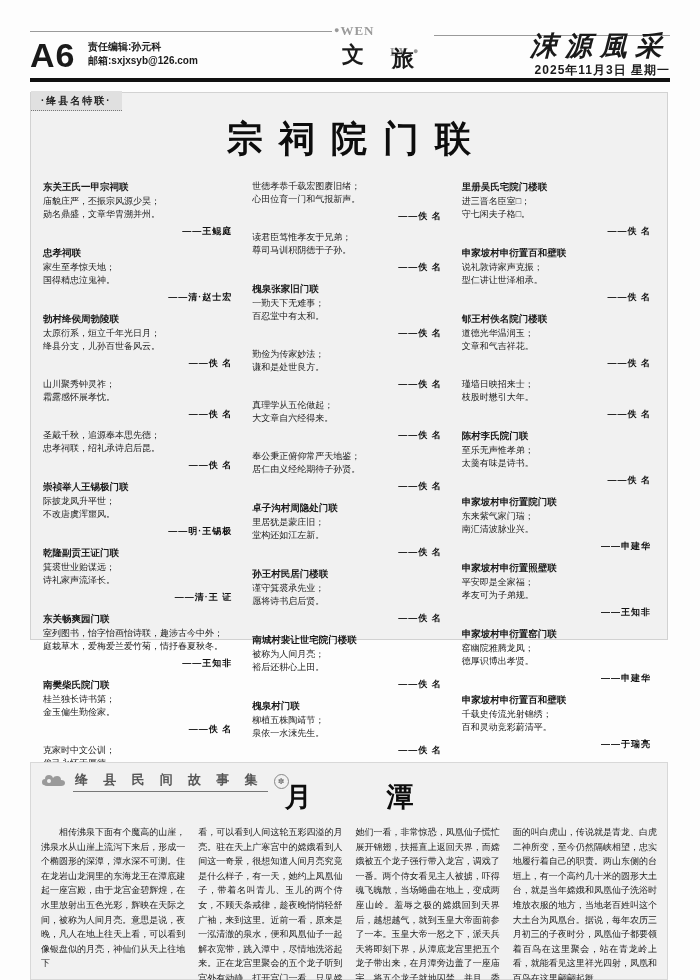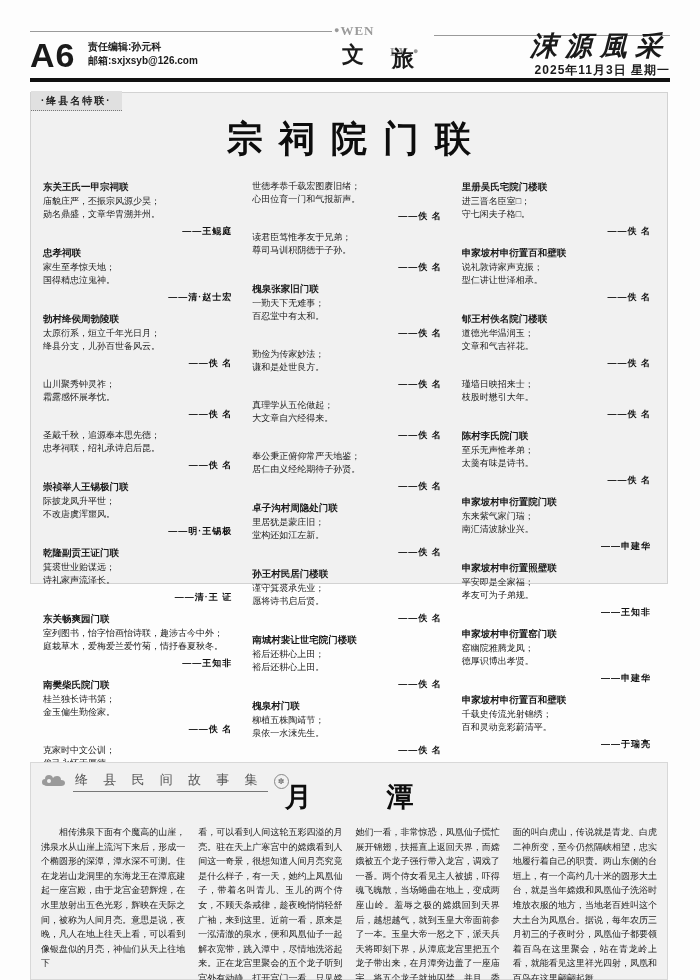--- a/index.html
+++ b/index.html
@@ -17,34 +17,34 @@
   .sec-wen{position:absolute;left:304px;top:5px;}
   .sec-lv{position:absolute;left:360px;top:26px;text-align:right;}
   .bullet{color:#9a9a9a;font-size:9px;vertical-align:2px;}
   .sec-cn{font-size:22px;font-weight:bold;font-family:"Liberation Serif",serif;}
   .cn-wen{position:absolute;left:312px;top:22px;}
   .cn-lv{position:absolute;left:362px;top:26px;}
   .masthead{position:absolute;right:0;top:10px;font-size:27px;font-weight:bold;font-family:"Liberation Serif",serif;font-style:italic;letter-spacing:8px;white-space:nowrap;}
   .dateline{position:absolute;right:0;top:44px;font-size:12px;font-weight:bold;letter-spacing:1px;}
   .thick-rule{position:absolute;left:0;top:60px;width:640px;height:4px;background:#111;}
   
-  .couplets-box{position:absolute;left:0;top:74px;width:638px;height:492px;background:#f1f1f1;border:1px solid #d2d2d2;box-sizing:border-box;}
+  .couplets-box{position:absolute;left:0;top:74px;width:638px;height:548px;background:#f1f1f1;border:1px solid #d2d2d2;box-sizing:border-box;}
   .col-label{position:absolute;left:0px;top:-2px;background:#e0e0e0;border-bottom:1px dotted #777;font-size:10px;font-weight:bold;letter-spacing:2px;padding:3px 10px 2px 10px;color:#222;}
   .big-title{text-align:center;margin-top:22px;font-size:36px;font-weight:900;font-family:"Liberation Serif",serif;letter-spacing:16px;text-indent:16px;color:#0d0d0d;}
   .couplet-cols{display:flex;gap:16px;padding:16px 12px 0 12px;}
   .couplet-col{flex:1;}
   .entry{margin-bottom:9px;}
   .entry-title{font-size:9.5px;font-weight:bold;line-height:13px;margin-bottom:2px;}
   .entry-line{font-size:9px;line-height:13px;font-family:"Liberation Serif",serif;color:#222;}
   .entry-attr{font-size:9px;font-weight:bold;text-align:right;line-height:12px;margin-top:4px;padding-right:4px;letter-spacing:1px;color:#111;}
   
   .story-box{position:absolute;left:0;top:744px;width:638px;height:218px;background:#f1f1f1;border:1px solid #d8d8d8;box-sizing:border-box;padding:8px 10px;}
   .series-row{display:flex;align-items:center;gap:6px;height:20px;}
   .cloud{flex:0 0 auto;}
-  .series-label{font-size:13px;font-weight:normal;letter-spacing:6px;color:#555;border-bottom:1.5px solid #777;padding:0 4px 2px 2px;font-family:"Liberation Serif",serif;}
+  .series-label{font-size:13px;font-weight:bold;letter-spacing:6px;color:#555;border-bottom:1.5px solid #777;padding:0 4px 2px 2px;font-family:"Liberation Serif",serif;}
   .series-seal{width:13px;height:13px;border:1px solid #888;border-radius:50%;color:#777;font-size:8px;line-height:13px;text-align:center;}
   .story-title{text-align:center;font-size:27px;font-weight:900;font-family:"Liberation Serif",serif;letter-spacing:34px;text-indent:34px;margin-top:-12px;margin-bottom:10px;color:#0d0d0d;}
   .story-cols{display:flex;gap:13px;}
   .story-col{flex:1;}
   .story-col p{margin:0;font-size:9px;line-height:14.6px;text-align:justify;font-family:"Liberation Serif",serif;color:#222;}
   .story-col p.indent{text-indent:2em;}
 </style>
 </head>
 <body>
 
@@ -231,21 +231,21 @@
     <div class="entry-lines">
               <div class="entry-line">谨守箕裘承先业；</div>
               <div class="entry-line">愿将诗书启后贤。</div>
             </div>
     <div class="entry-attr">——佚 名</div>
   </div>
 
   <div class="entry">
     <div class="entry-title">南城村裴让世宅院门楼联</div>
     <div class="entry-lines">
-              <div class="entry-line">裕后还耕心上田；</div>
+              <div class="entry-line">被称为人间月亮；</div>
               <div class="entry-line">裕后还耕心上田。</div>
             </div>
     <div class="entry-attr">——佚 名</div>
   </div>
 
   <div class="entry">
     <div class="entry-title">槐泉村门联</div>
     <div class="entry-lines">
               <div class="entry-line">柳植五株陶靖节；</div>
               <div class="entry-line">泉依一水涑先生。</div>

